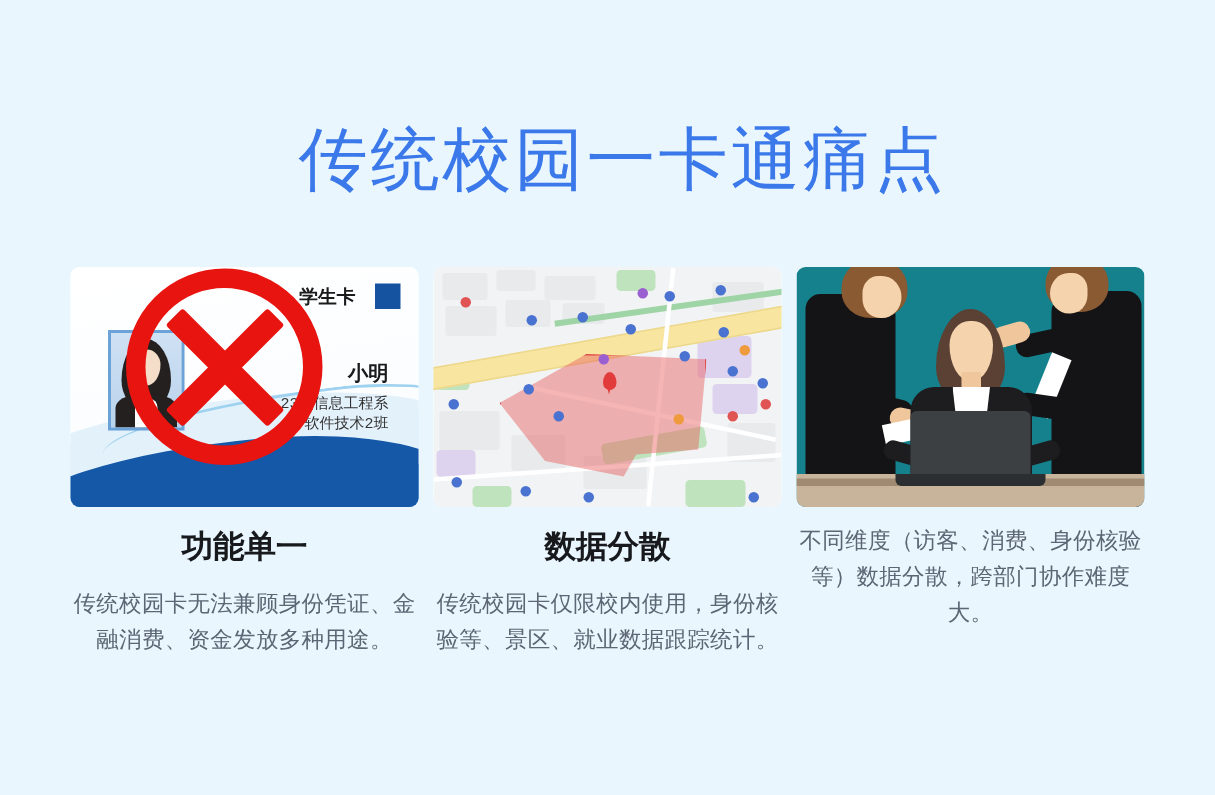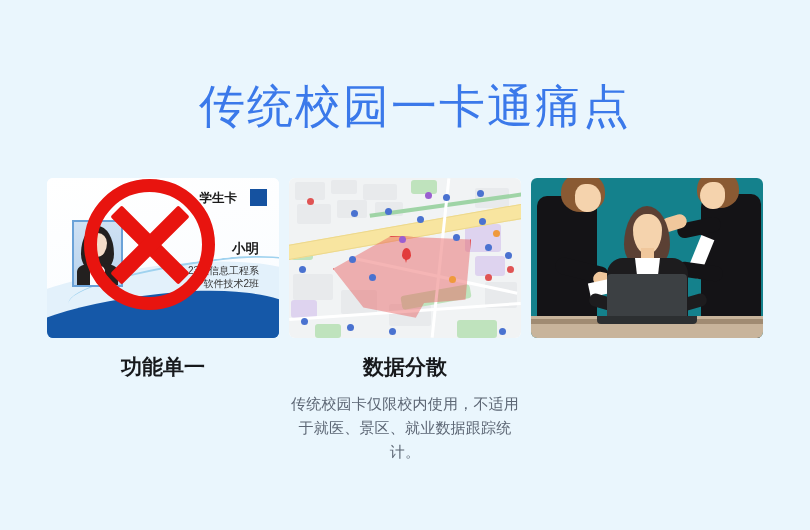--- a/index.html
+++ b/index.html
@@ -36,20 +36,21 @@
     position: absolute;
     top: 178px;
     left: 0;
     width: 810px;
     height: 330px;
   }
   .col {
     position: absolute;
     top: 0;
     width: 232px;
+    font-family: Liberation Mono, monospace;
   }
   .col-0 { left: 47px; }
   .col-1 { left: 289px; }
   .col-2 { left: 531px; }
 
   .media {
     position: relative;
     width: 232px;
     height: 160px;
     border-radius: 6px;
@@ -510,20 +511,21 @@
       </div>
 
       <div class="cross-overlay">
         <div class="ring"></div>
         <div class="bar b1"></div>
         <div class="bar b2"></div>
       </div>
     </div>
 
     <div class="caption-title">功能单一</div>
+    <div class="caption-body">传统校园卡无法兼顾身份凭证、金融消费、资金发放多种用途。</div>
   </div>
 
   <div class="col col-1">
     <div class="media">
       <div class="map">
         <div class="blk" style="left:6px;  top:4px;   width:30px; height:18px;"></div>
         <div class="blk" style="left:42px; top:2px;   width:26px; height:14px;"></div>
         <div class="blk" style="left:74px; top:6px;   width:34px; height:16px;"></div>
         <div class="blk" style="left:8px;  top:26px;  width:34px; height:20px;"></div>
         <div class="blk" style="left:48px; top:22px;  width:30px; height:18px;"></div>
@@ -574,21 +576,21 @@
         <div class="poi red" style="left:218px; top:88px;"></div>
         <div class="poi" style="left:10px;  top:88px;"></div>
         <div class="poi" style="left:12px;  top:140px;"></div>
         <div class="poi" style="left:58px;  top:146px;"></div>
         <div class="poi" style="left:100px; top:150px;"></div>
         <div class="poi" style="left:210px; top:150px;"></div>
       </div>
     </div>
 
     <div class="caption-title">数据分散</div>
-    <div class="caption-body">传统校园卡仅限校内使用，不适用于就医、景区、就业数据跟踪统计。</div>
+    <div class="caption-body">传统校园卡仅限校内使用，身份核验等、景区、就业数据跟踪统计。</div>
   </div>
 
   <div class="col col-2">
     <div class="media">
       <div class="office">
         <div class="p-left-body"></div>
         <div class="p-left-head"></div>
         <div class="p-left-face"></div>
         <div class="p-left-arm"></div>
         <div class="p-left-hand"></div>
@@ -611,15 +613,16 @@
         <div class="c-arm-l"></div>
         <div class="c-arm-r"></div>
 
         <div class="desk"></div>
         <div class="desk-edge"></div>
         <div class="laptop-screen"></div>
         <div class="laptop-base"></div>
       </div>
     </div>
 
+    <div class="caption-body">不同维度（访客、消费、身份核验等）数据分散，跨部门协作难度大。</div>
   </div>
 
 </div>
 
 </body></html>

